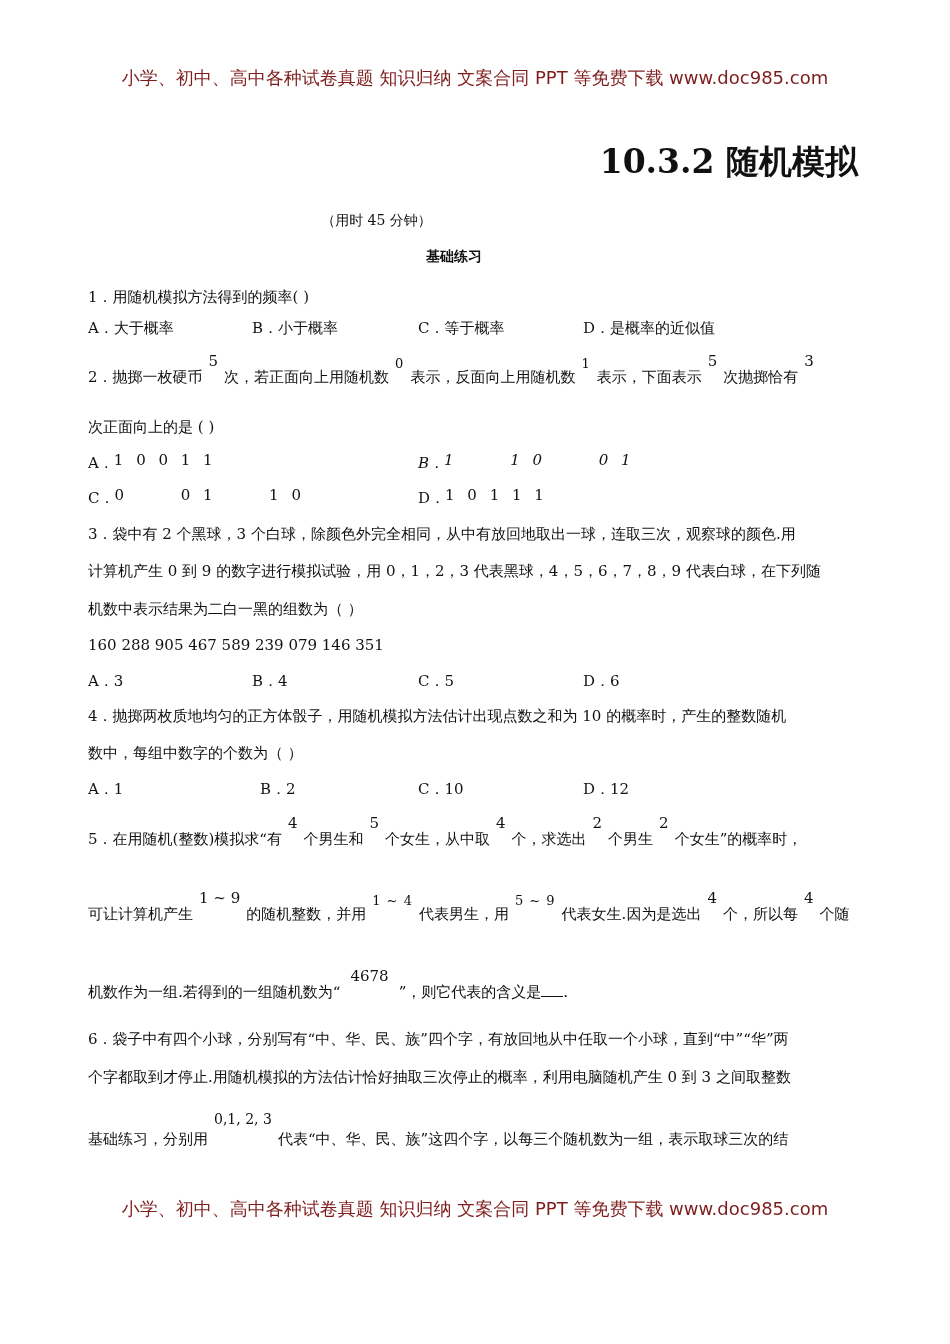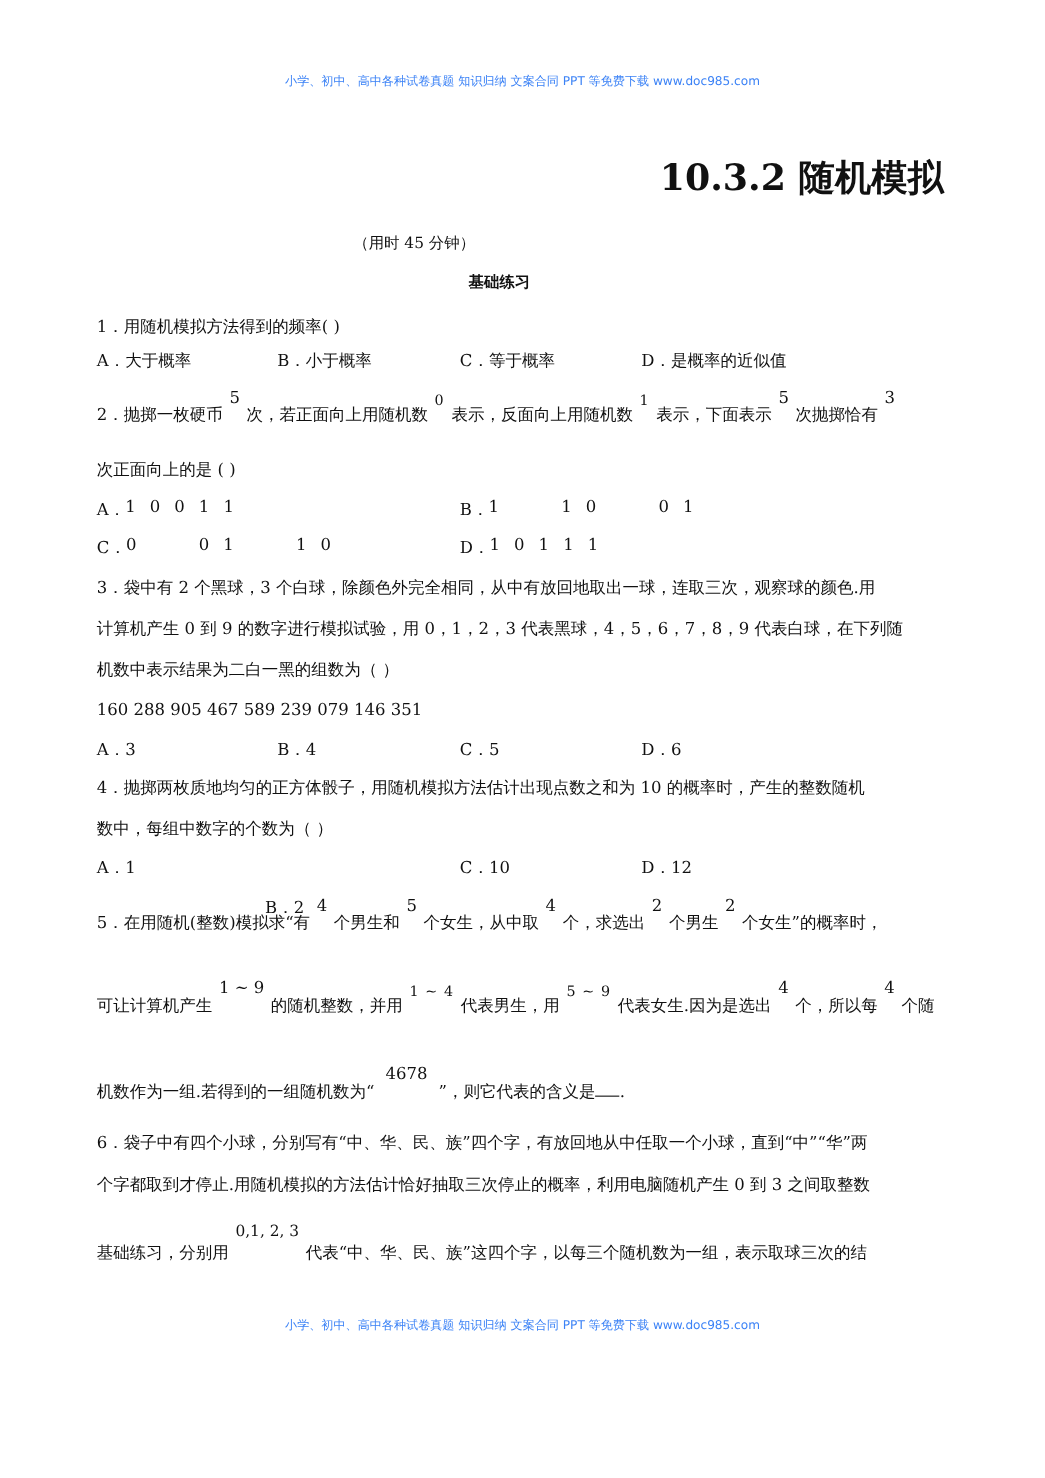--- a/index.html
+++ b/index.html
@@ -1,19 +1,19 @@
 <!DOCTYPE html>
 <html><head>
 <meta charset="utf-8">
 <style>
   html, body { margin: 0; padding: 0; background: #ffffff; }
   body { width: 950px; height: 1344px; position: relative; overflow: hidden;
          font-family: "DejaVu Serif", "Liberation Serif", serif; color: #111; }
   .hdr { position: absolute; left: 0; width: 950px; text-align: center;
-         font-family: "DejaVu Sans", "Liberation Sans", sans-serif; font-size: 11px; color: #3b82f6; }
+         font-family: "DejaVu Sans", "Liberation Sans", sans-serif; font-size: 18px; color: #7f1d1d; }
   .title { position: absolute; top: 140px; left: 0; width: 858px; text-align: right;
            font-size: 33px; font-weight: bold; letter-spacing: 0px; }
   .sub { position: absolute; left: 0; width: 753px; text-align: center; font-size: 14px; }
   .sec { position: absolute; top: 248px; left: 0; width: 908px; text-align: center; font-size: 14px; font-weight: bold;
          font-family: "DejaVu Sans", "Liberation Sans", sans-serif; }
   .line { position: absolute; left: 88px; font-size: 15px; white-space: nowrap; }
   .opt { position: absolute; font-size: 15px; white-space: nowrap; }
   .sup { position: relative; top: -16px; font-size: 15px; margin: 0 6px; }
   .sup-sm { position: relative; top: -14px; font-size: 13px; margin: 0 6px; letter-spacing: 1px; }
   .num { letter-spacing: 4px; font-size: 15px; position: relative; top: -3px; }
@@ -34,21 +34,21 @@
 <div class="opt" style="top:319px;left:418px;">C．等于概率</div>
 <div class="opt" style="top:319px;left:583px;">D．是概率的近似值</div>
 
 <div class="line" style="top:368px;">
   <span>2．抛掷一枚硬币</span><span class="sup">5</span><span>次，若正面向上用随机数</span><span class="sup-sm">0</span><span>表示，反面向上用随机数</span><span class="sup-sm">1</span><span>表示，下面表示</span><span class="sup">5</span><span>次抛掷恰有</span><span class="sup">3</span>
 </div>
 <div class="line" style="top:418px;">次正面向上的是  (      )</div>
 <div class="opt" style="top:454px;left:88px;">
   <span>A．</span><span class="num">1 0 0 1 1</span>
 </div>
-<div class="opt" style="top:454px;left:418px;">
+<div class="opt" style="top:454px;left:418px;font-style:italic;">
   <span>B．</span><span class="num" style="white-space:pre;">1      1 0      0 1</span>
 </div>
 <div class="opt" style="top:489px;left:88px;">
   <span>C．</span><span class="num" style="white-space:pre;margin-top:38px;">0      0 1      1 0</span>
 </div>
 <div class="opt" style="top:489px;left:418px;text-align:right;">
   <span>D．</span><span class="num">1 0 1 1 1</span>
 </div>
 
 <div class="line" style="top:525px;">3．袋中有 2 个黑球，3 个白球，除颜色外完全相同，从中有放回地取出一球，连取三次，观察球的颜色.用</div>
@@ -56,21 +56,21 @@
 <div class="line" style="top:600px;">机数中表示结果为二白一黑的组数为（    ）</div>
 <div class="line" style="top:636px;">160 288 905 467 589 239 079 146 351</div>
 <div class="opt" style="top:672px;left:88px;">A．3</div>
 <div class="opt" style="top:672px;left:252px;">B．4</div>
 <div class="opt" style="top:672px;left:418px;">C．5</div>
 <div class="opt" style="top:672px;left:583px;">D．6</div>
 
 <div class="line" style="top:707px;">4．抛掷两枚质地均匀的正方体骰子，用随机模拟方法估计出现点数之和为 10 的概率时，产生的整数随机</div>
 <div class="line" style="top:744px;">数中，每组中数字的个数为（    ）</div>
 <div class="opt" style="top:780px;left:88px;">A．1</div>
-<div class="opt" style="top:780px;left:241px;margin-top:36px;">B．2</div>
+<div class="opt" style="top:780px;left:260px;">B．2</div>
 <div class="opt" style="top:780px;left:418px;">C．10</div>
 <div class="opt" style="top:780px;left:583px;">D．12</div>
 
 <div class="line" style="top:830px;">
   <span>5．在用随机(整数)模拟求“有</span><span class="sup">4</span><span>个男生和</span><span class="sup">5</span><span>个女生，从中取</span><span class="sup">4</span><span>个，求选出</span><span class="sup">2</span><span>个男生</span><span class="sup">2</span><span>个女生”的概率时，</span>
 </div>
 <div class="line" style="top:905px;">
   <span>可让计算机产生</span><span class="sup">1 ~ 9</span><span>的随机整数，并用</span><span class="sup-sm">1 ~ 4</span><span>代表男生，用</span><span class="sup-sm">5 ~ 9</span><span>代表女生.因为是选出</span><span class="sup">4</span><span>个，所以每</span><span class="sup">4</span><span>个随</span>
 </div>
 <div class="line" style="top:983px;">

